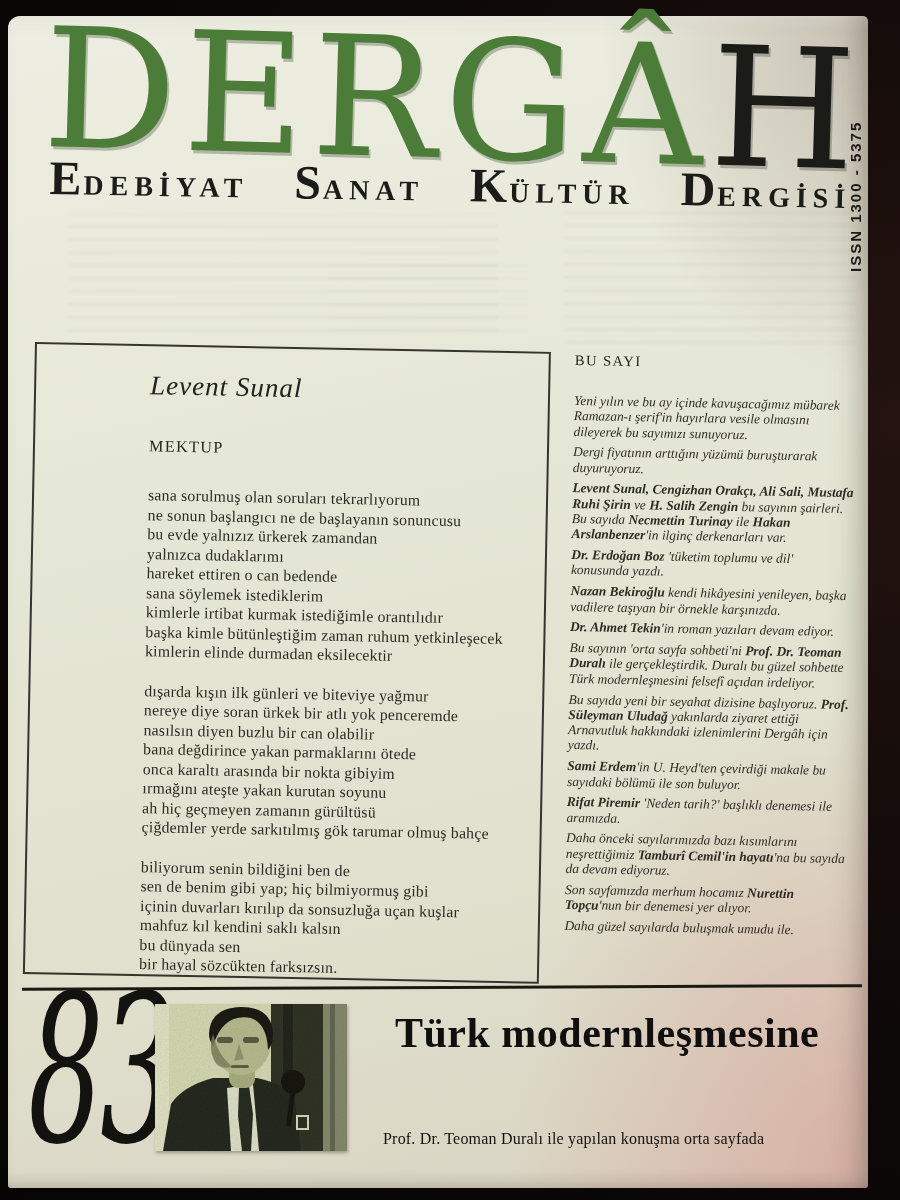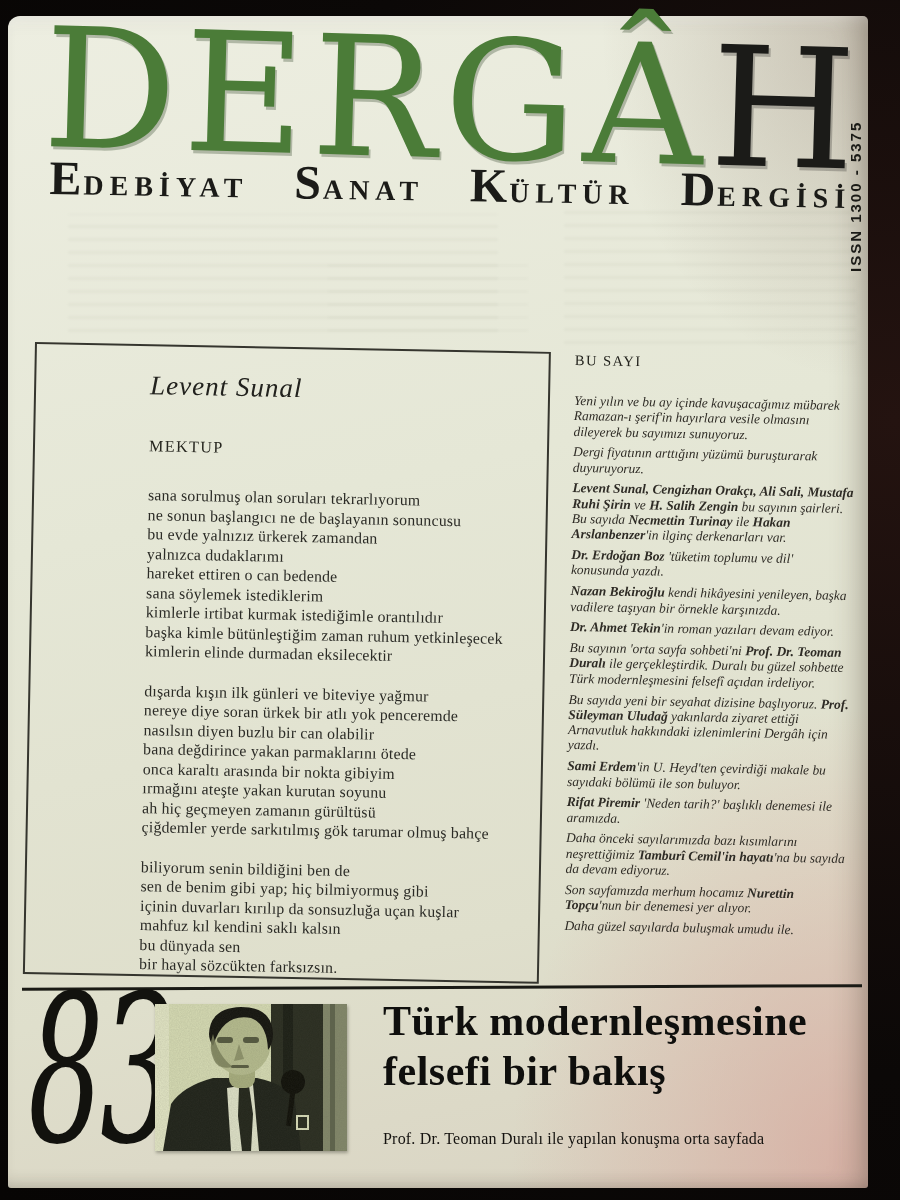--- a/index.html
+++ b/index.html
@@ -79,21 +79,21 @@
   .issue-number{
     position:absolute;left:20px;top:952px;
     font-family:"DejaVu Serif", serif;font-style:italic;font-weight:normal;
     font-size:205px;line-height:1;color:#12120e;
     transform:scaleX(0.58);transform-origin:0 0;letter-spacing:-6px;
   }
   .photo{position:absolute;left:147px;top:988px;width:192px;height:147px;
     box-shadow:1px 2px 3px rgba(40,40,30,.35);}
   .photo svg{display:block;width:100%;height:100%;}
   .headline{
-    position:absolute;left:375px;top:980px;margin:0;
+    position:absolute;left:375px;top:980px;margin:12px;
     font-family:"Liberation Serif", serif;font-weight:bold;
     font-size:42px;line-height:1.2;color:#0f0f0d;letter-spacing:.5px;
   }
   .headline span{display:block;}
   .caption{
     position:absolute;left:375px;top:1114px;width:482px;
     font-size:16px;color:#14120f;letter-spacing:.2px;white-space:nowrap;
   }
 </style>
 </head>
@@ -225,17 +225,16 @@
         <circle cx="138" cy="78" r="12" fill="#101009"></circle>
         <rect x="135" y="88" width="5" height="34" fill="#101009" transform="rotate(7 137 90)"></rect>
         <rect x="142" y="112" width="11" height="13" fill="none" stroke="#d8dcb8" stroke-width="2"></rect>
       </g>
       <rect width="192" height="147" filter="url(#grainF)" opacity="0.35"></rect>
     </svg>
   </div>
 
   <h1 class="headline">
     <span>Türk modernleşmesine</span>
-    <span>felsefi bir bakış</span>
   </h1>
   <div class="caption">Prof. Dr. Teoman Duralı ile yapılan konuşma orta sayfada</div>
 
 </div>
 
 </body></html>

